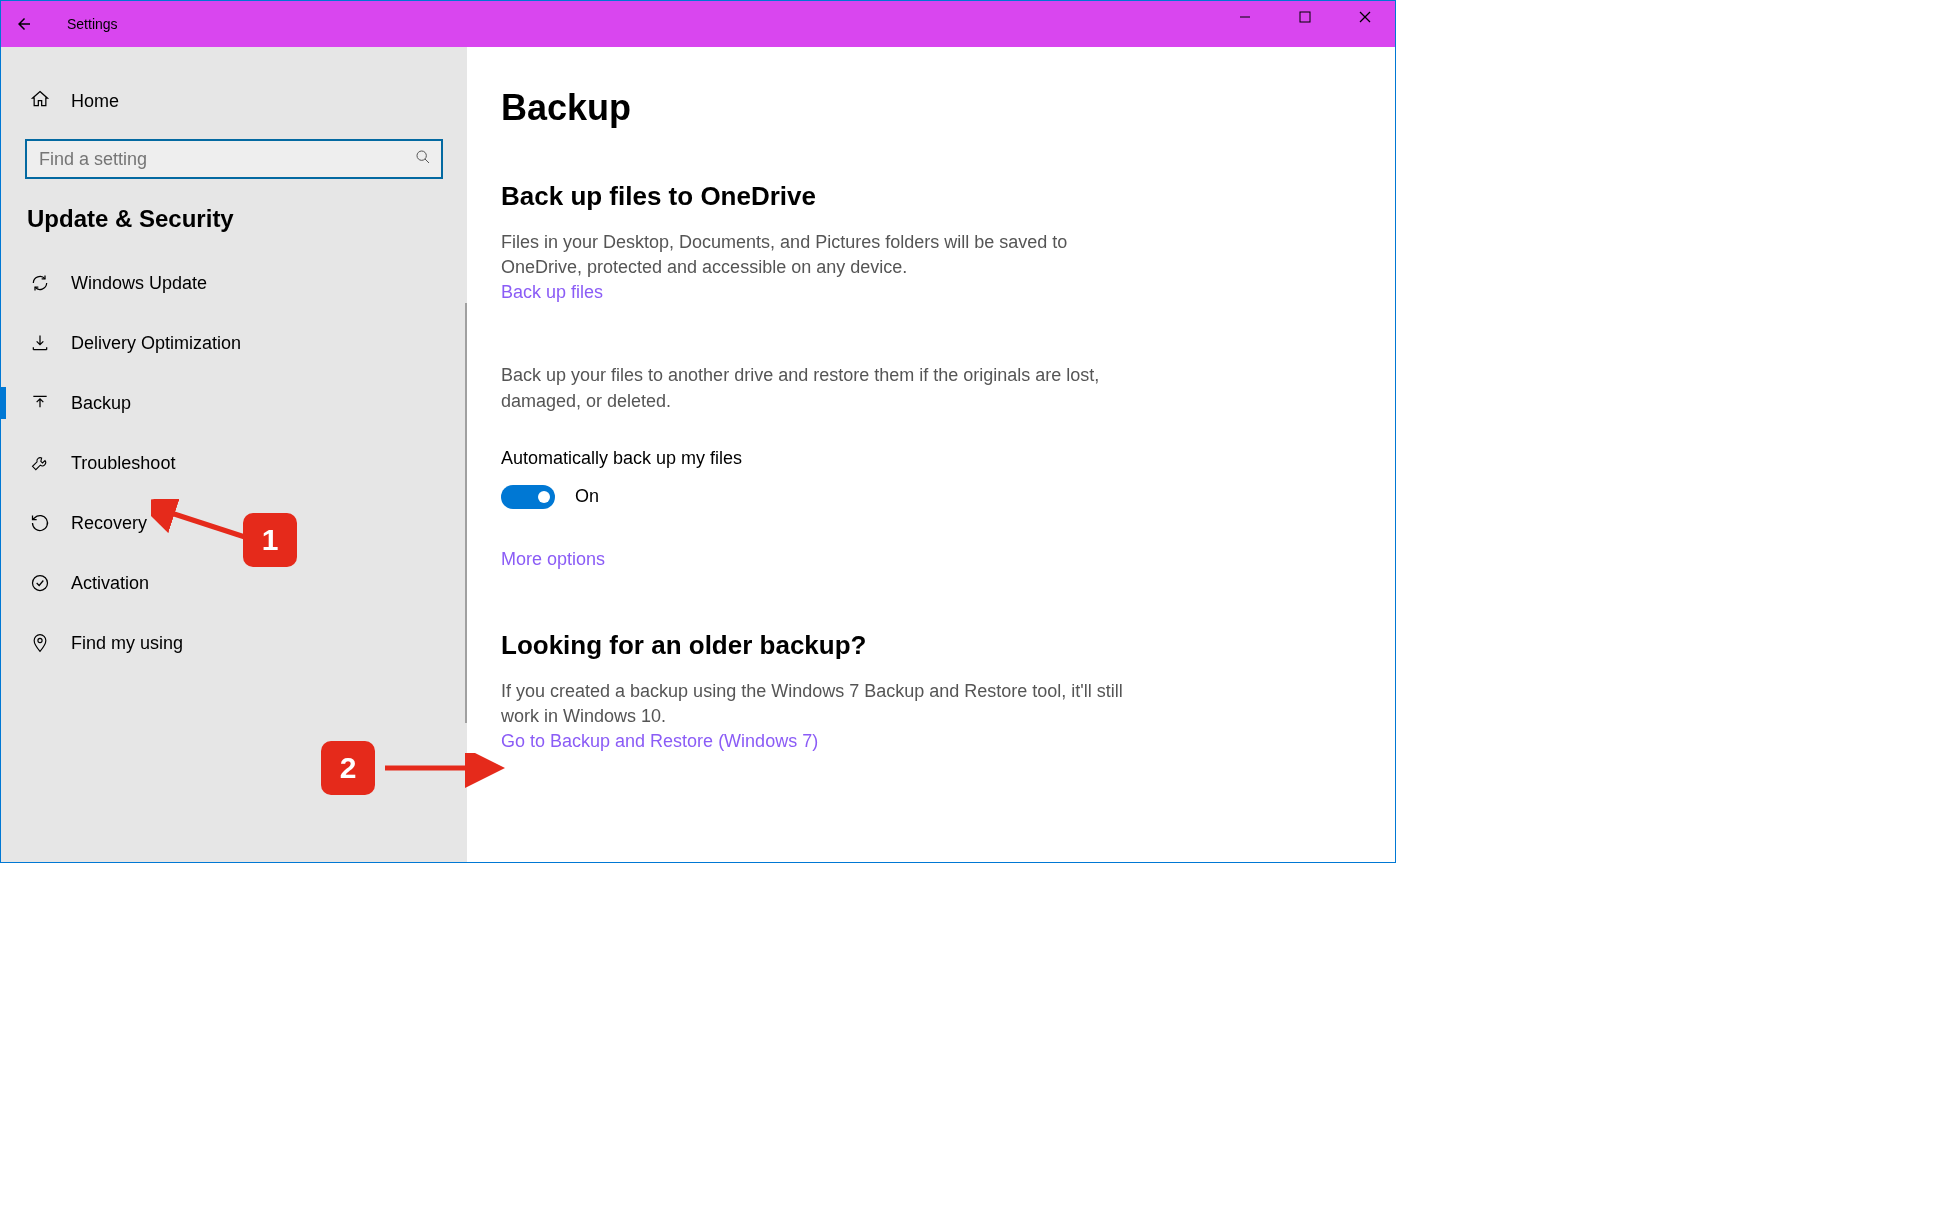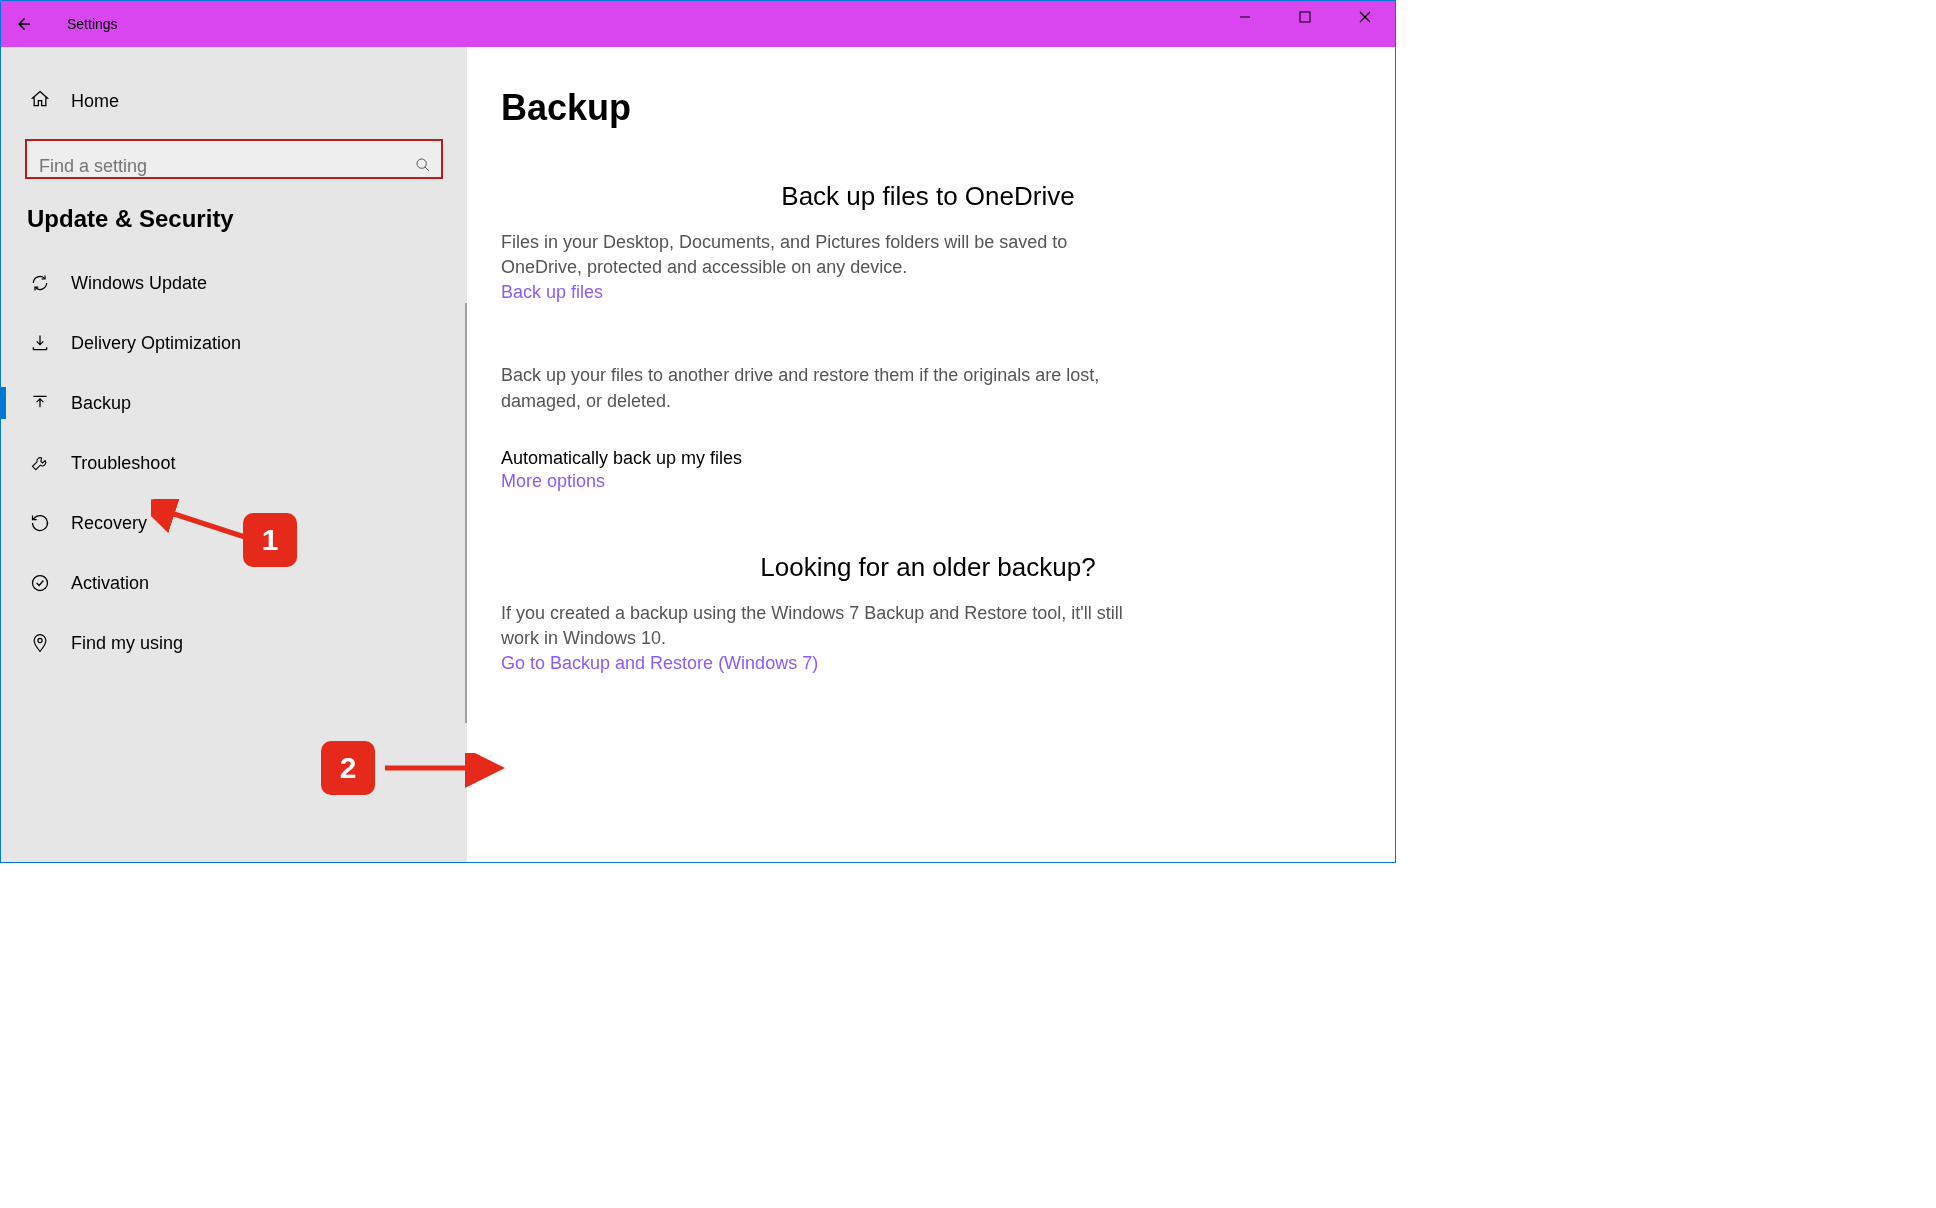--- a/index.html
+++ b/index.html
@@ -61,23 +61,23 @@
   cursor: pointer;
   text-align: center;
 }
 .home-item .icon { width: 22px; margin-right: 20px; }
 .home-item span:last-child { font-size: 18px; }
 .search-wrap {
   margin: 14px 24px 26px 24px;
 }
 .search-box {
   height: 40px;
-  border: 2px solid #b91c1c;
+  border: 2px solid #0369a1;
   background: #eee;
-  display: flex; align-items: flex-end;
+  display: flex; align-items: center;
   padding: 0 10px 0 12px;
 }
 .search-box input {
   flex: 1; border: none; background: transparent;
   font-size: 18px; color: #555; outline: none;
 }
 .section-title {
   font-size: 24px; font-weight: 600;
   margin: 0 0 20px 26px;
 }
@@ -104,23 +104,22 @@
   flex: 1;
   background: #fff;
   padding: 40px 40px 0 34px;
   overflow-y: auto;
 }
 .page-title {
   font-size: 36px; font-weight: 600;
   margin-bottom: 52px;
 }
 .section h2 {
-  font-size: 26px; font-weight: 400;
+  font-size: 26px; font-weight: 700;
   margin-bottom: 18px;
-  text-align: center;
 }
 .section p {
   font-size: 18px; color: #555;
   line-height: 1.4;
   max-width: 640px;
 }
 .link {
   color: #8b5cf6; font-size: 18px;
   cursor: pointer; display: inline-block;
   margin-top: 2px;
@@ -287,20 +286,24 @@
 
     <div class="section">
       <h2>Back up files to OneDrive</h2>
       <p>Files in your Desktop, Documents, and Pictures folders will be saved to OneDrive, protected and accessible on any device.</p>
       <span class="link">Back up files</span>
     </div>
 
     <div class="section">
       <p>Back up your files to another drive and restore them if the originals are lost, damaged, or deleted.</p>
       <div class="toggle-label-top">Automatically back up my files</div>
+      <div class="toggle-row">
+        <div class="toggle"></div>
+        <span class="toggle-state">On</span>
+      </div>
       <span class="link">More options</span>
     </div>
 
     <div class="section">
       <h2>Looking for an older backup?</h2>
       <p>If you created a backup using the Windows 7 Backup and Restore tool, it'll still work in Windows 10.</p>
       <span class="link">Go to Backup and Restore (Windows 7)</span>
     </div>
   </div>
 </div>

